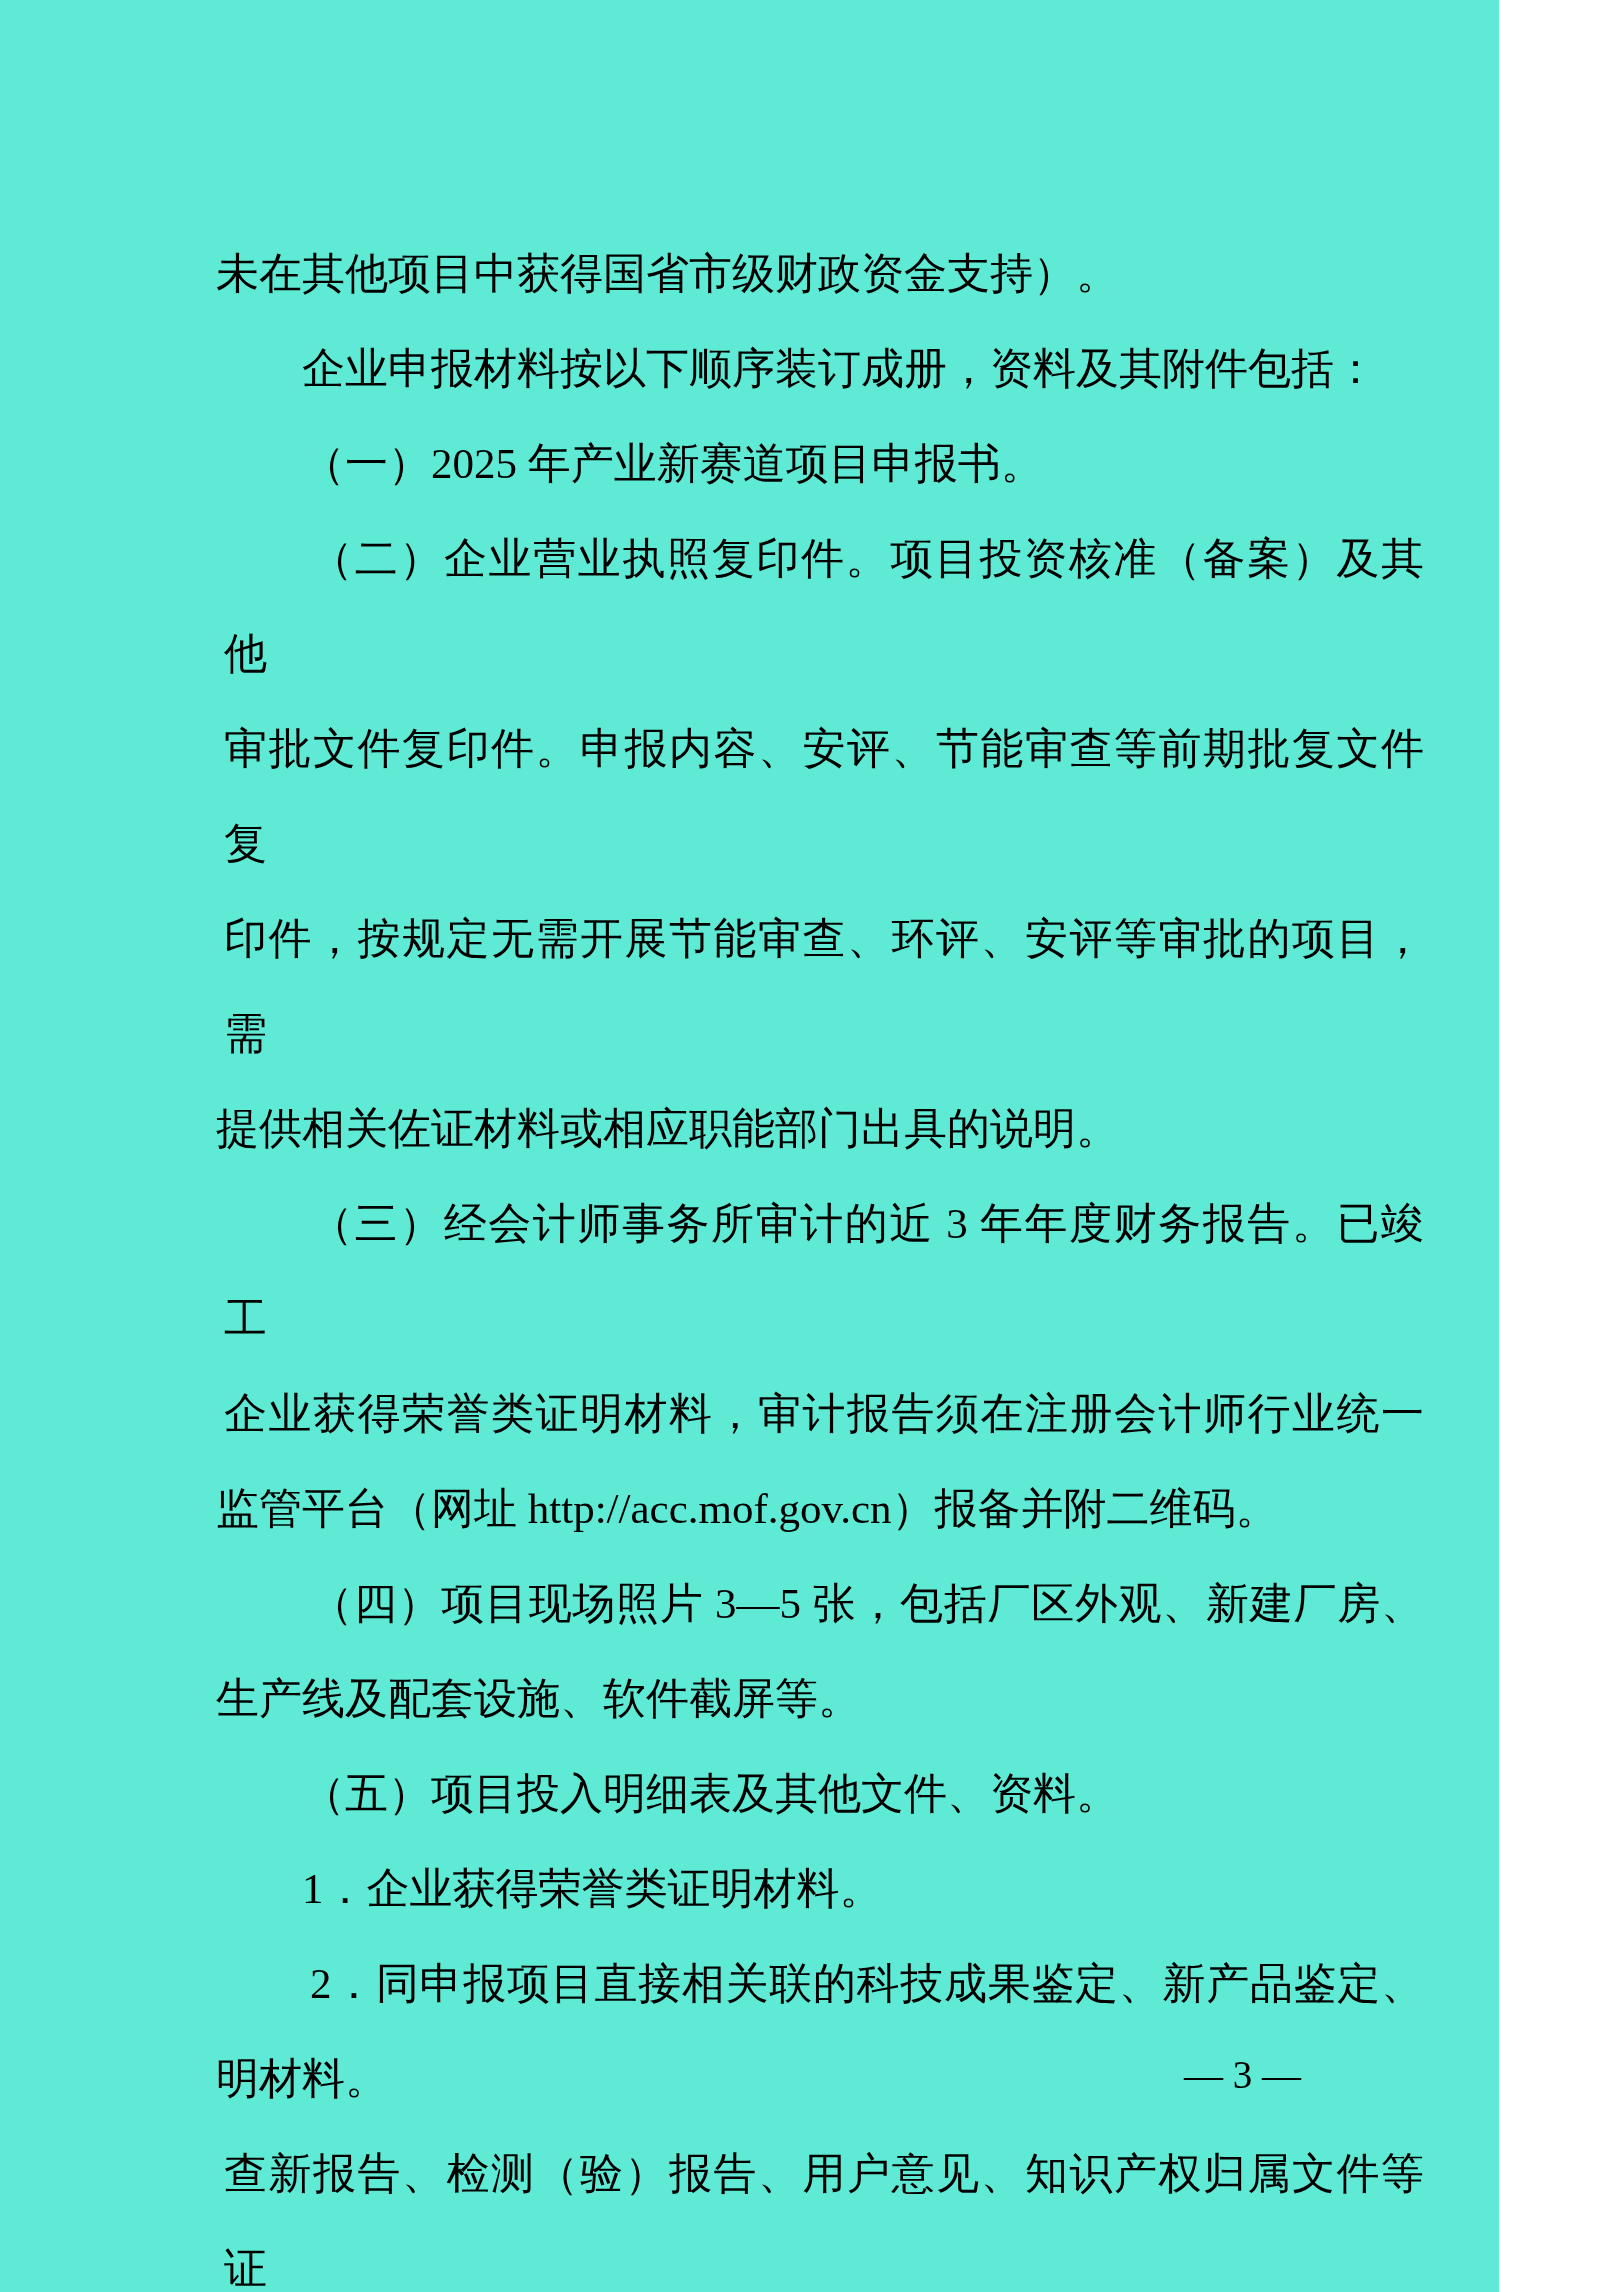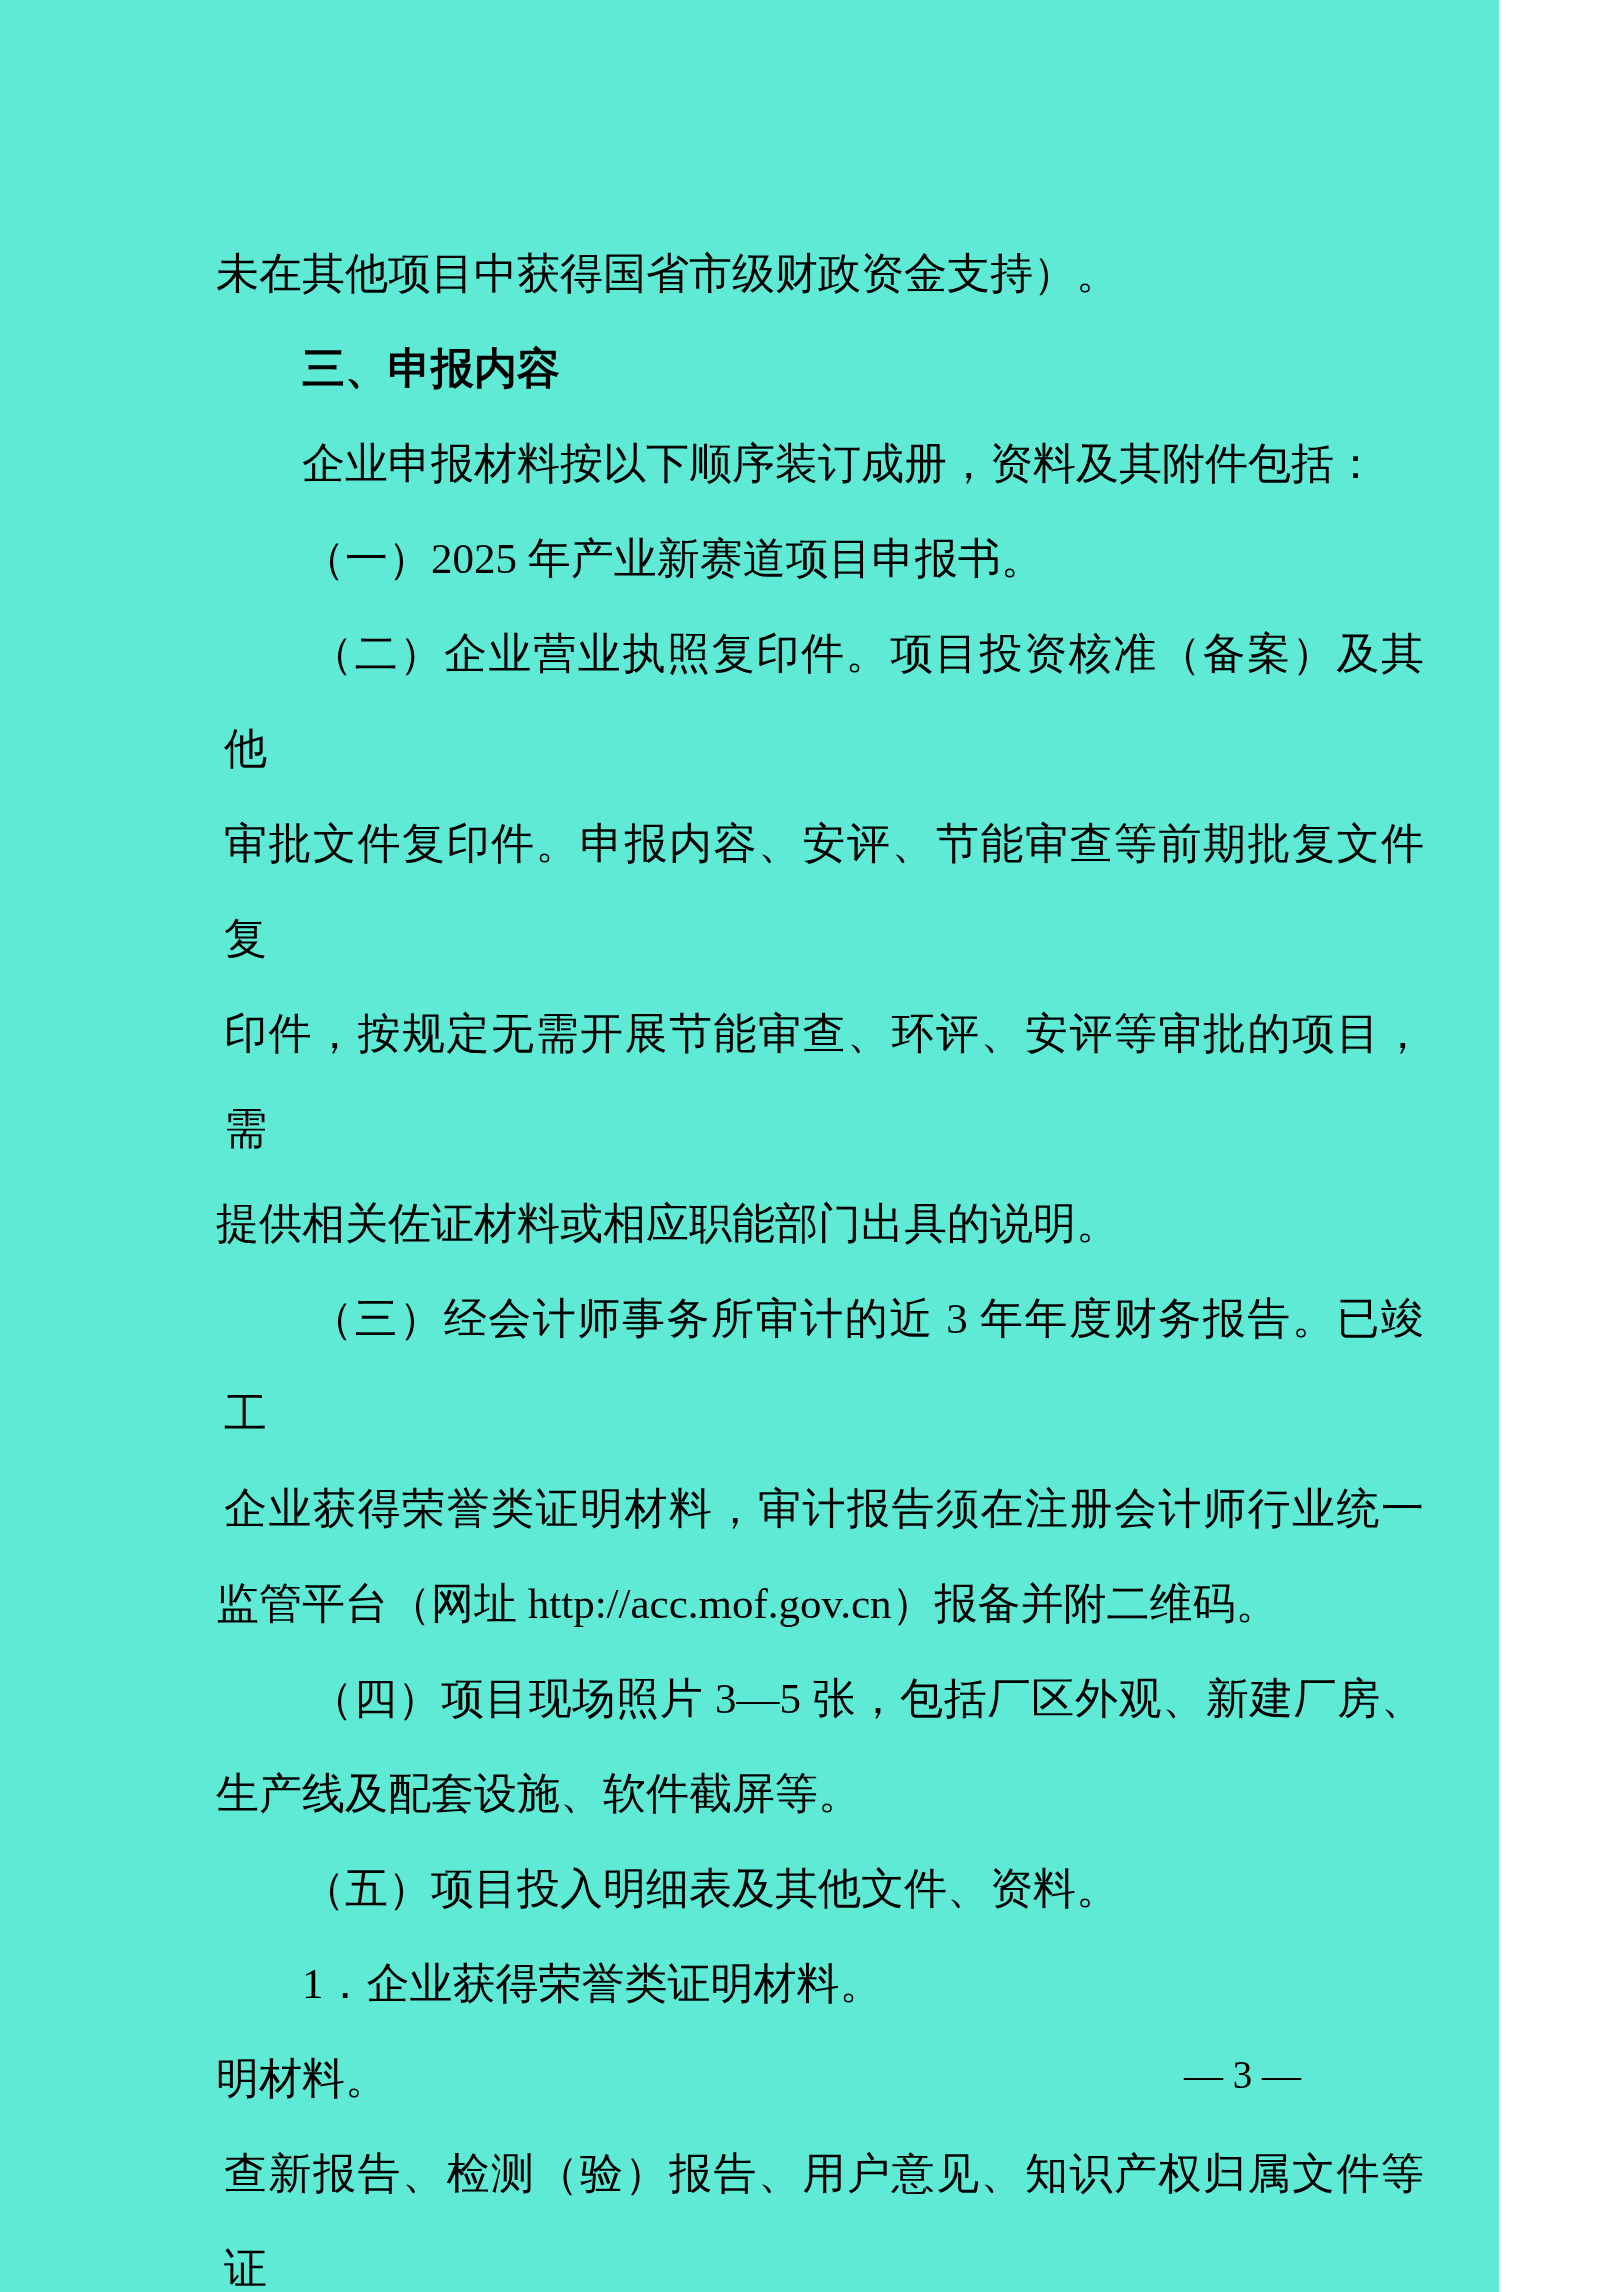--- a/index.html
+++ b/index.html
@@ -44,33 +44,33 @@
     line-height: 47px;
     color: #000000;
   }
 </style>
 </head>
 <body>
 
 <div class="page">
   <main class="doc-body">
       <div class="line">未在其他项目中获得国省市级财政资金支持）。</div>
-      <div class="line indent heading">三、申报内容</div>
       <div class="line indent">企业申报材料按以下顺序装订成册，资料及其附件包括：</div>
       <div class="line indent">（一）2025 年产业新赛道项目申报书。</div>
       <div class="line indent stretch">（二）企业营业执照复印件。项目投资核准（备案）及其他</div>
       <div class="line stretch">审批文件复印件。申报内容、安评、节能审查等前期批复文件复</div>
       <div class="line stretch">印件，按规定无需开展节能审查、环评、安评等审批的项目，需</div>
       <div class="line">提供相关佐证材料或相应职能部门出具的说明。</div>
       <div class="line indent stretch">（三）经会计师事务所审计的近 3 年年度财务报告。已竣工</div>
       <div class="line stretch">企业获得荣誉类证明材料，审计报告须在注册会计师行业统一</div>
       <div class="line">监管平台（网址 http://acc.mof.gov.cn）报备并附二维码。</div>
       <div class="line indent stretch">（四）项目现场照片 3—5 张，包括厂区外观、新建厂房、</div>
       <div class="line">生产线及配套设施、软件截屏等。</div>
       <div class="line indent">（五）项目投入明细表及其他文件、资料。</div>
       <div class="line indent">1．企业获得荣誉类证明材料。</div>
+      <div class="line indent stretch">2．同申报项目直接相关联的科技成果鉴定、新产品鉴定、</div>
       <div class="line">明材料。</div>
       <div class="line stretch">查新报告、检测（验）报告、用户意见、知识产权归属文件等证</div>
       <div class="line indent">以上各证明材料需加盖企业公章。</div>
     </main>
   <div class="page-number">— 3 —</div>
 </div>
 
 
 </body></html>

